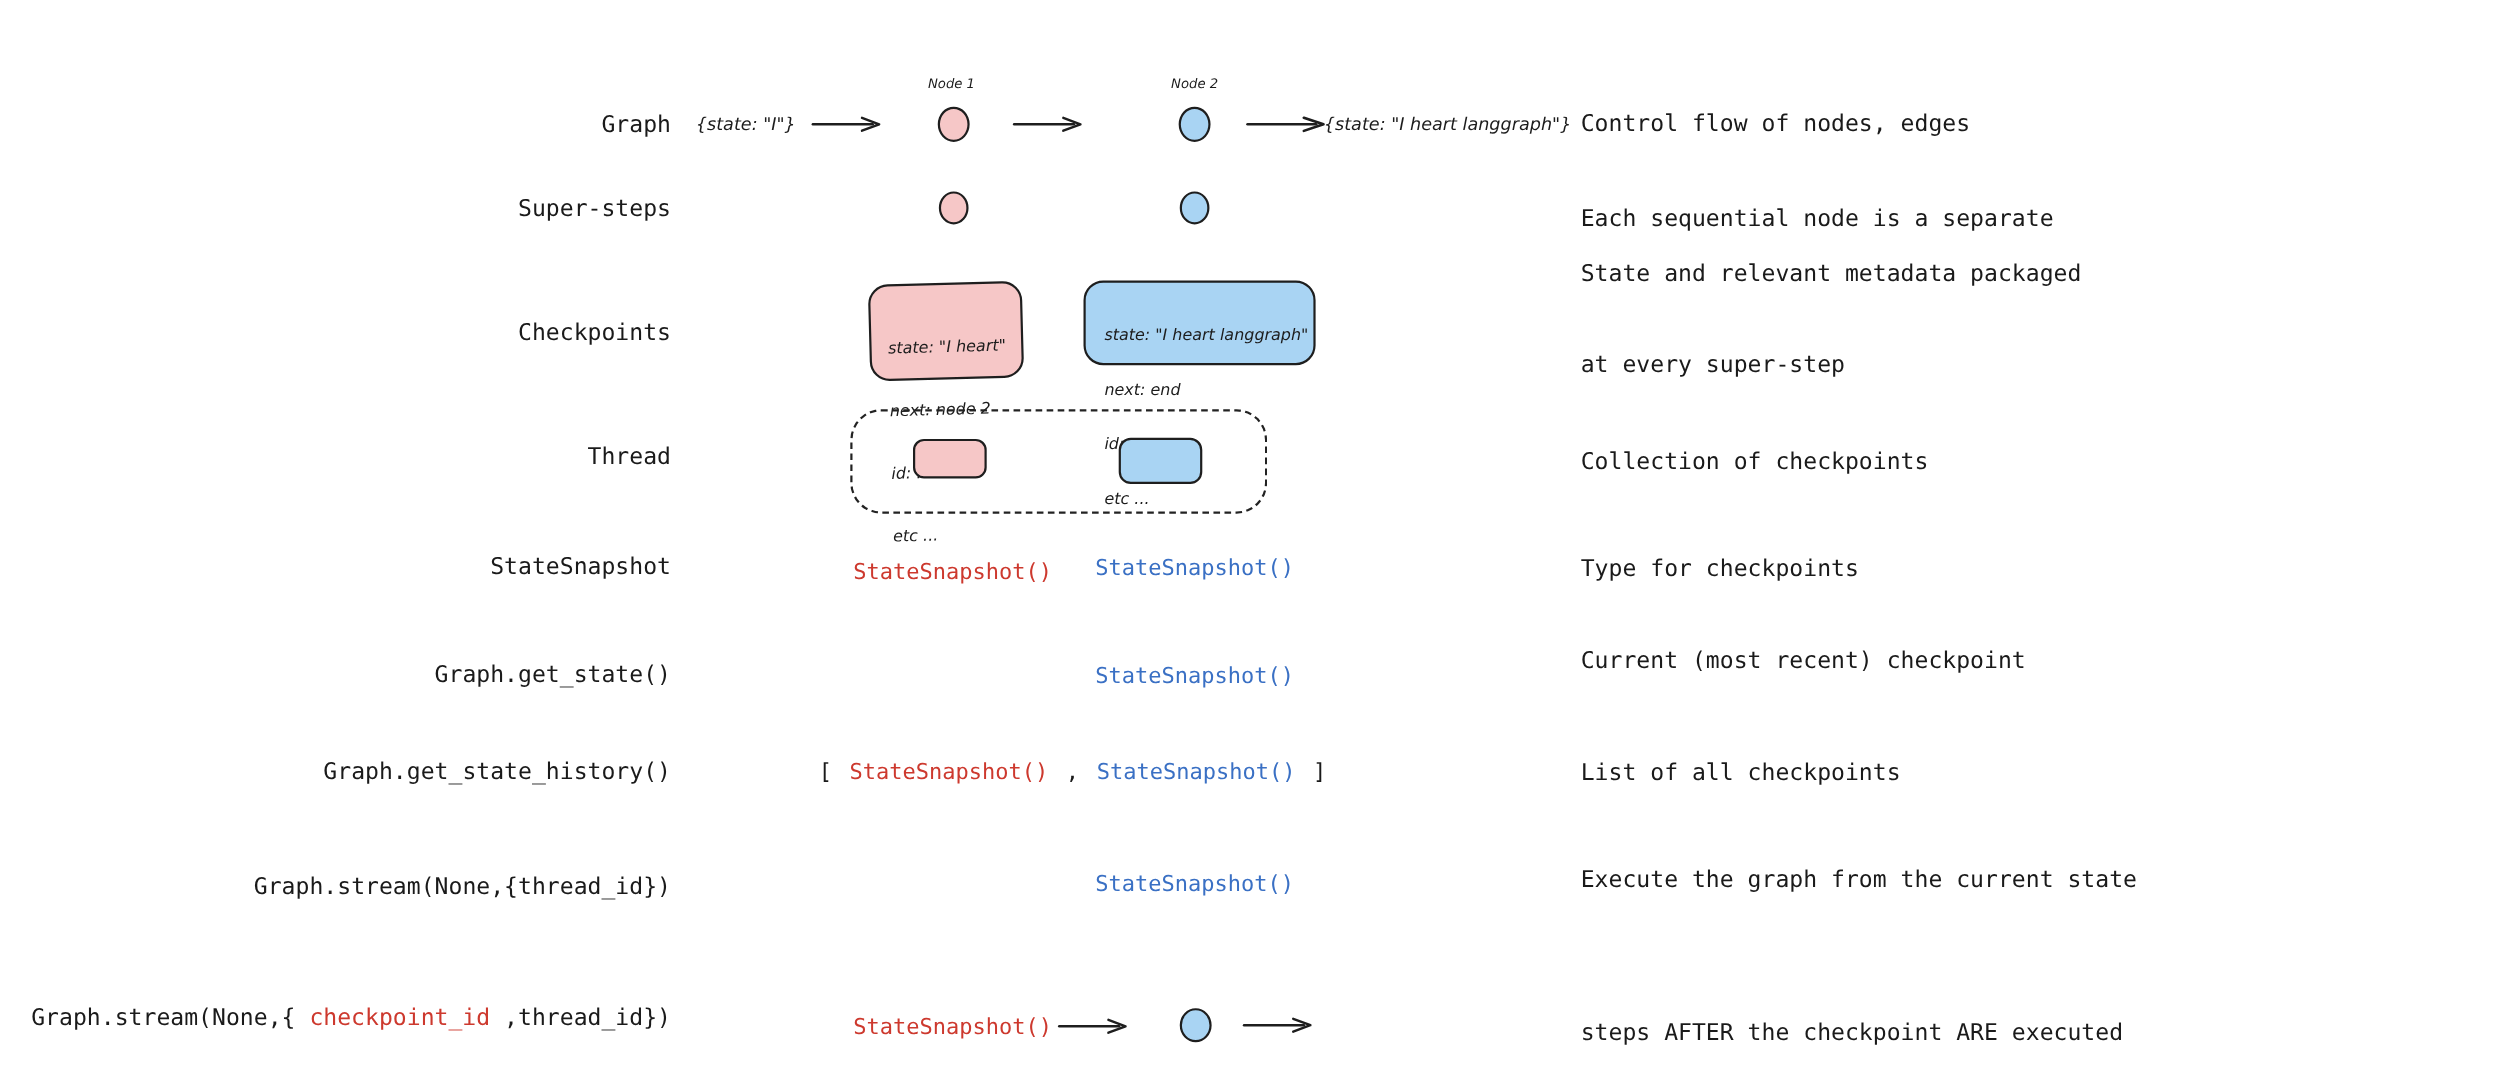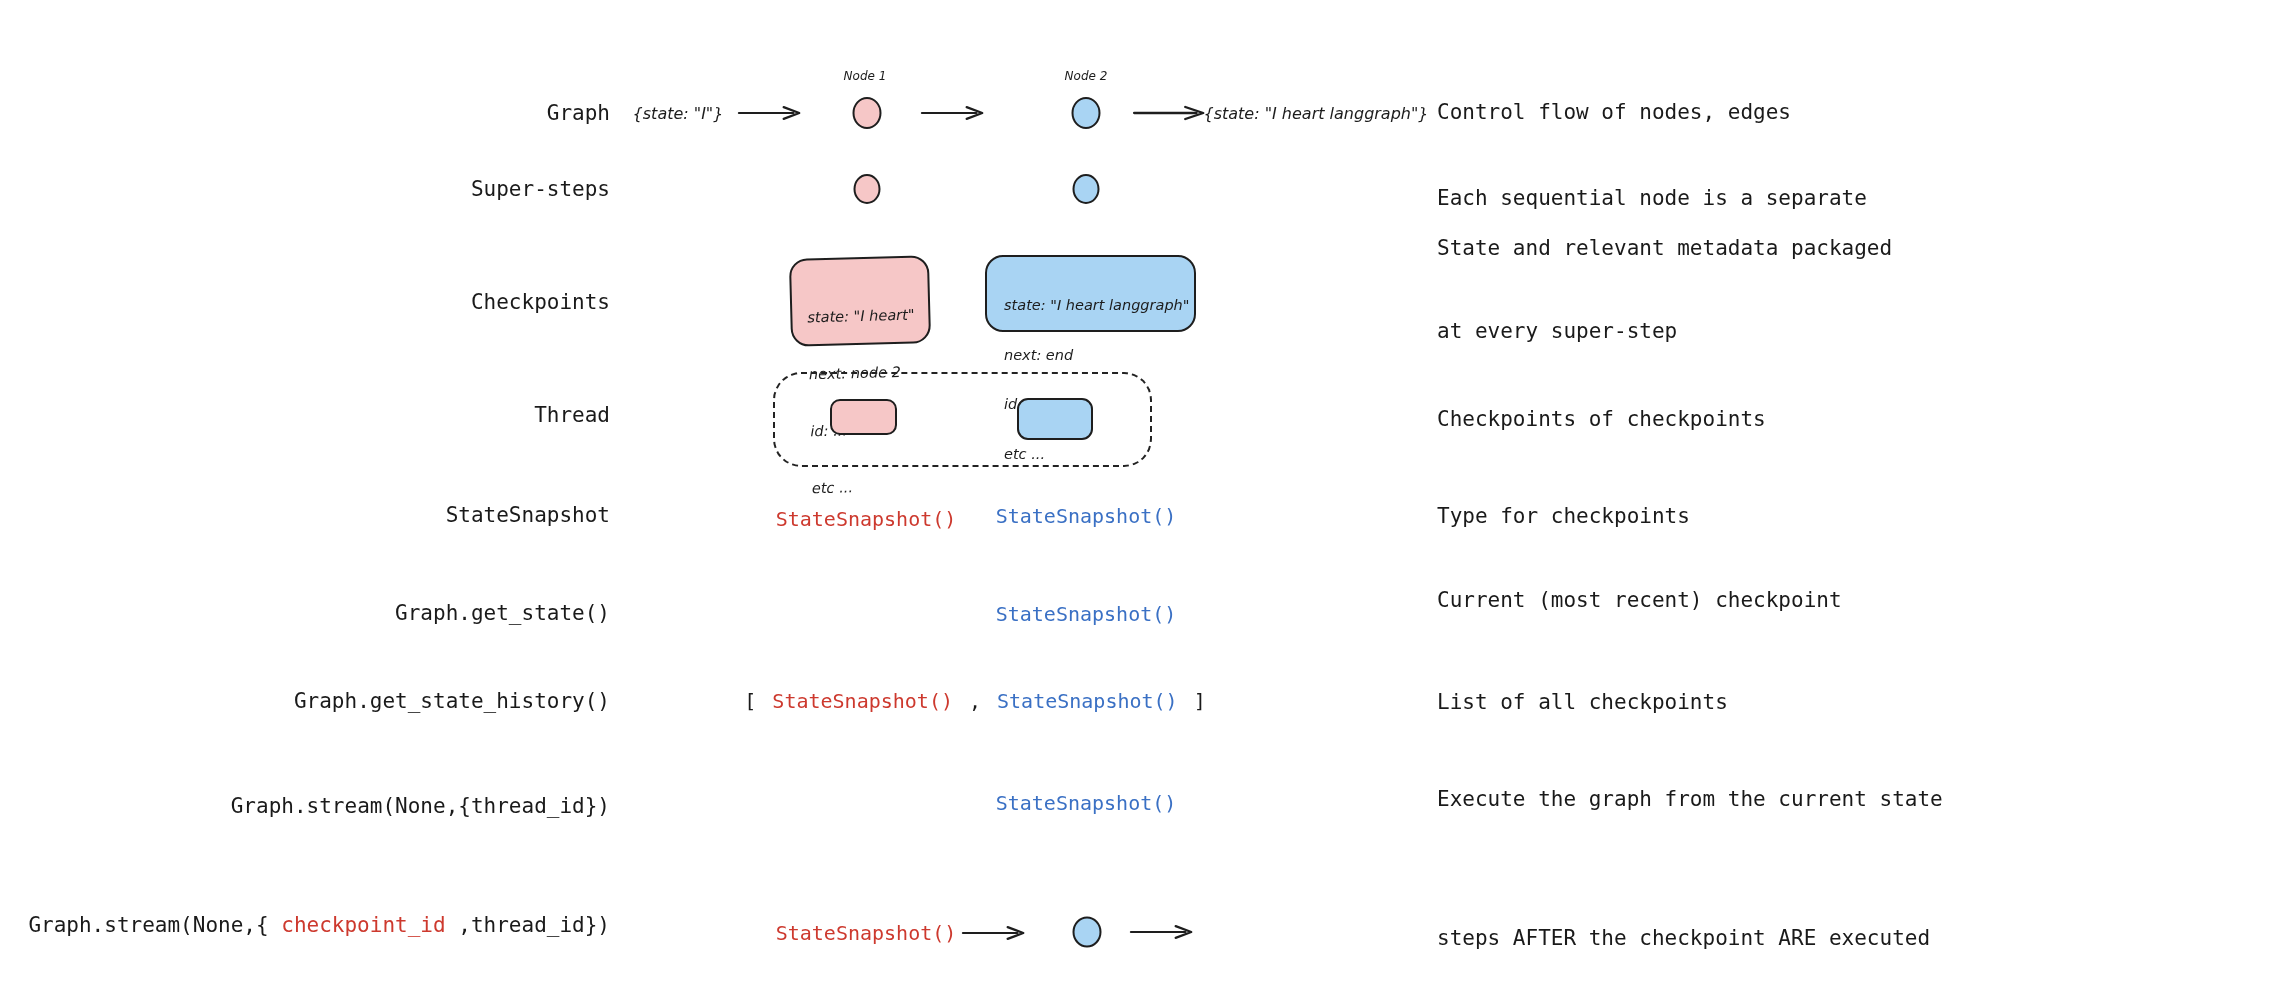--- a/index.html
+++ b/index.html
@@ -168,21 +168,21 @@
 
   <div class="abs desc" style="top:199px">
     <div>Each sequential node is a separate</div>
   </div>
 
   <div class="abs desc" style="top:290px">
     <div>State and relevant metadata packaged</div>
     <div>at every super-step</div>
   </div>
 
-  <div class="abs desc" style="top:420px">Checkpoints of checkpoints</div>
+  <div class="abs desc" style="top:420px">Collection of checkpoints</div>
   <div class="abs desc" style="top:517px">Type for checkpoints</div>
   <div class="abs desc" style="top:601px">Current (most recent) checkpoint</div>
   <div class="abs desc" style="top:703px">List of all checkpoints</div>
   <div class="abs desc" style="top:800px">Execute the graph from the current state</div>
 
   <div class="abs desc" style="top:939px">
     <div>steps AFTER the checkpoint ARE executed</div>
   </div>
 
 </div>

